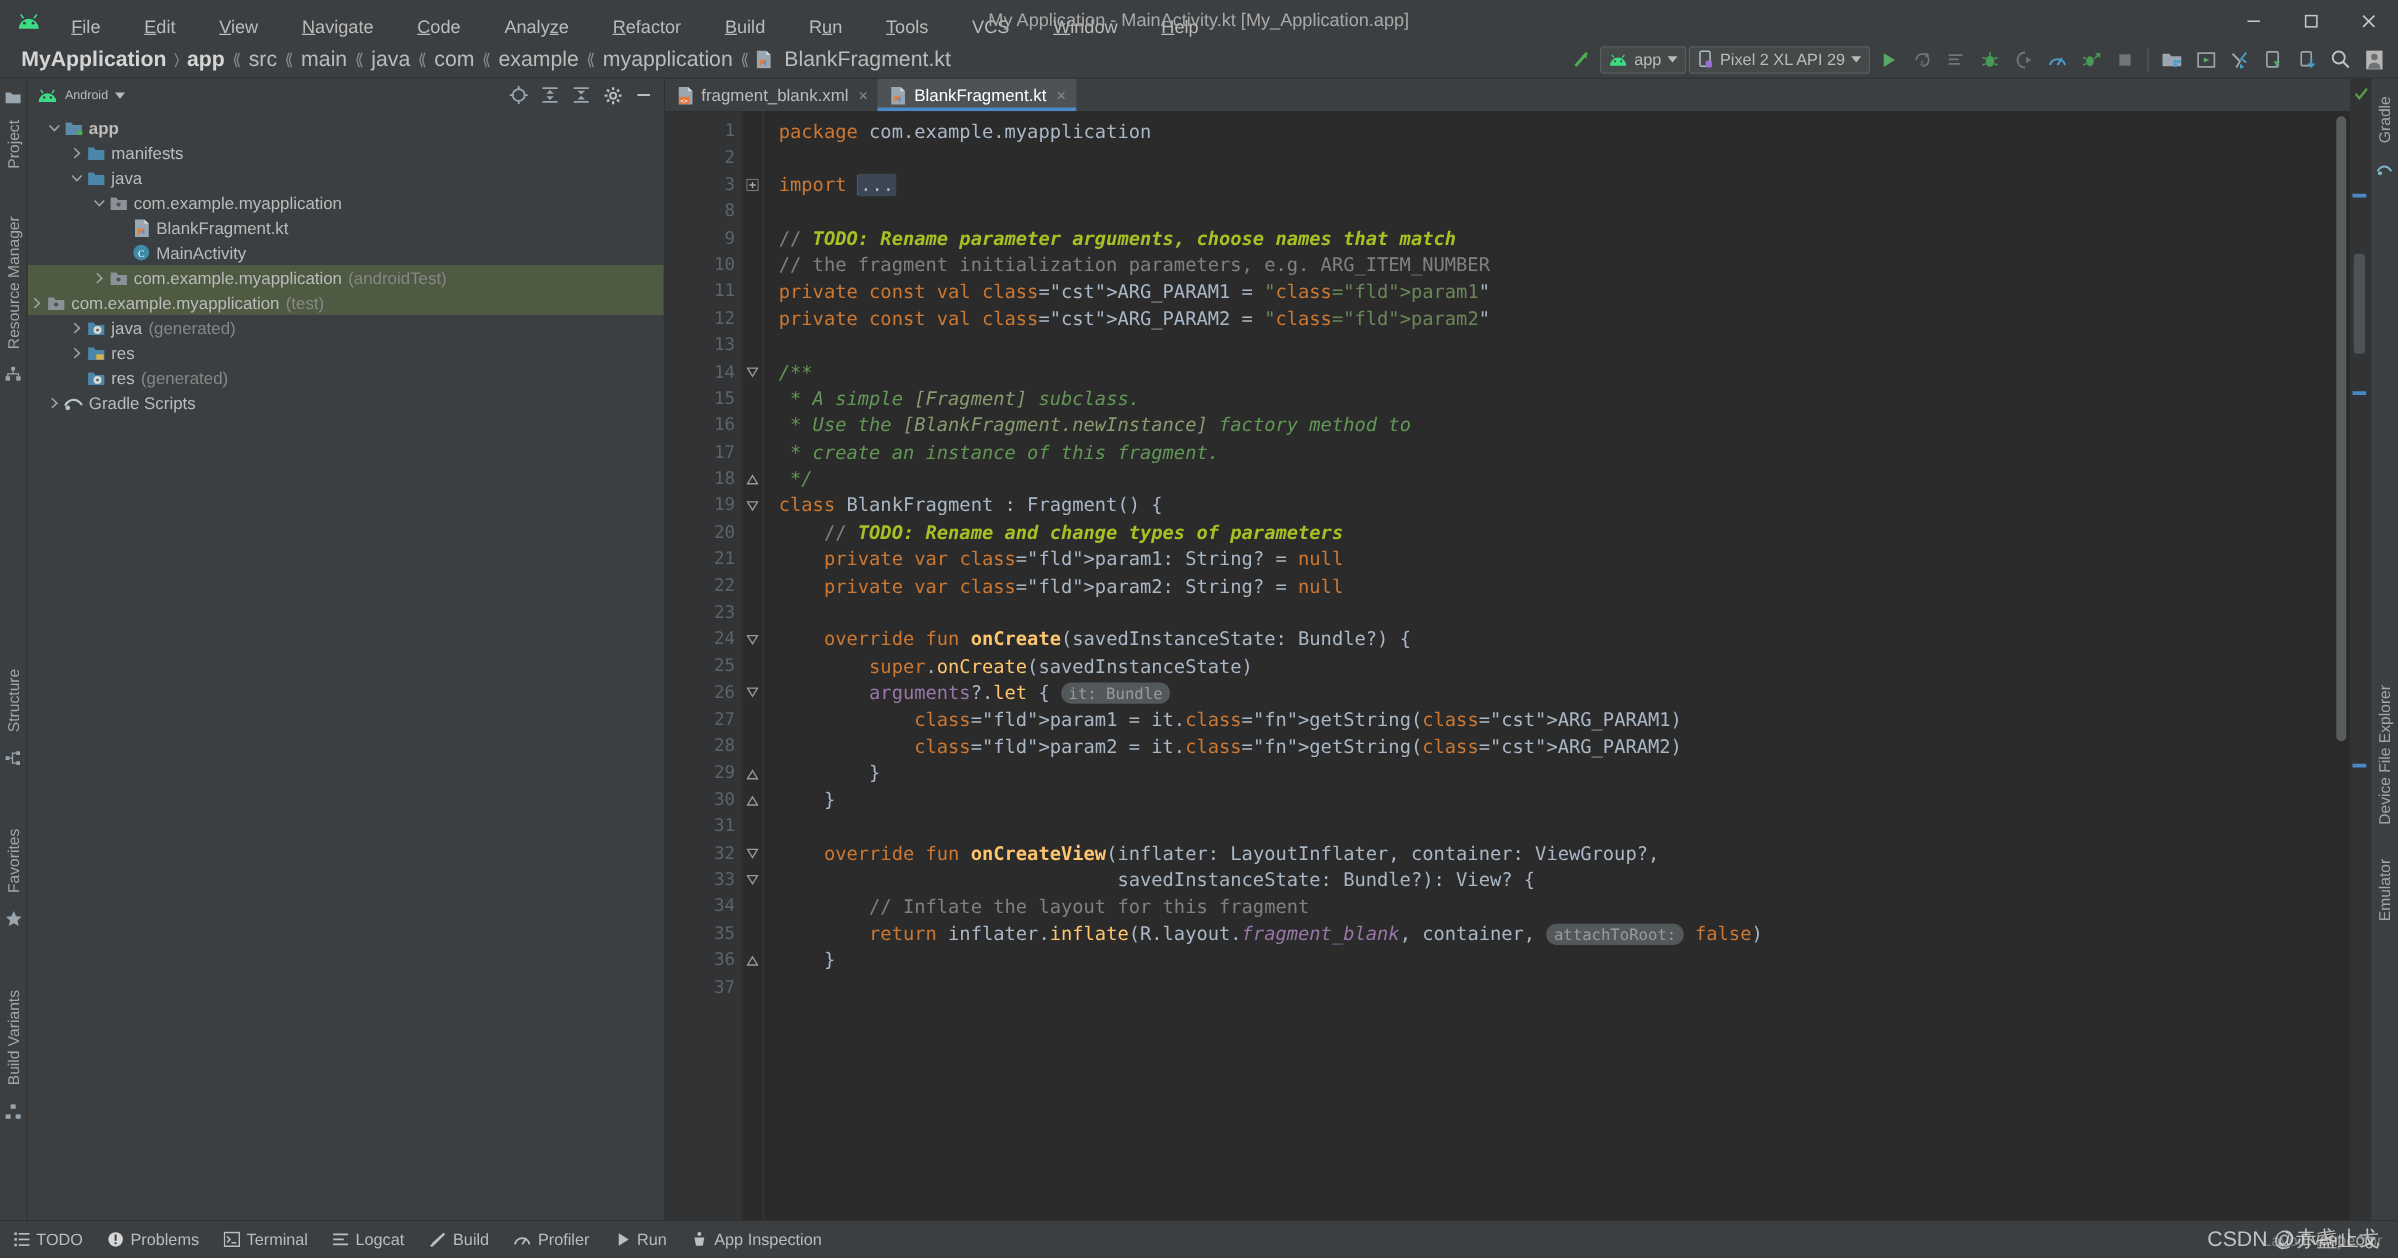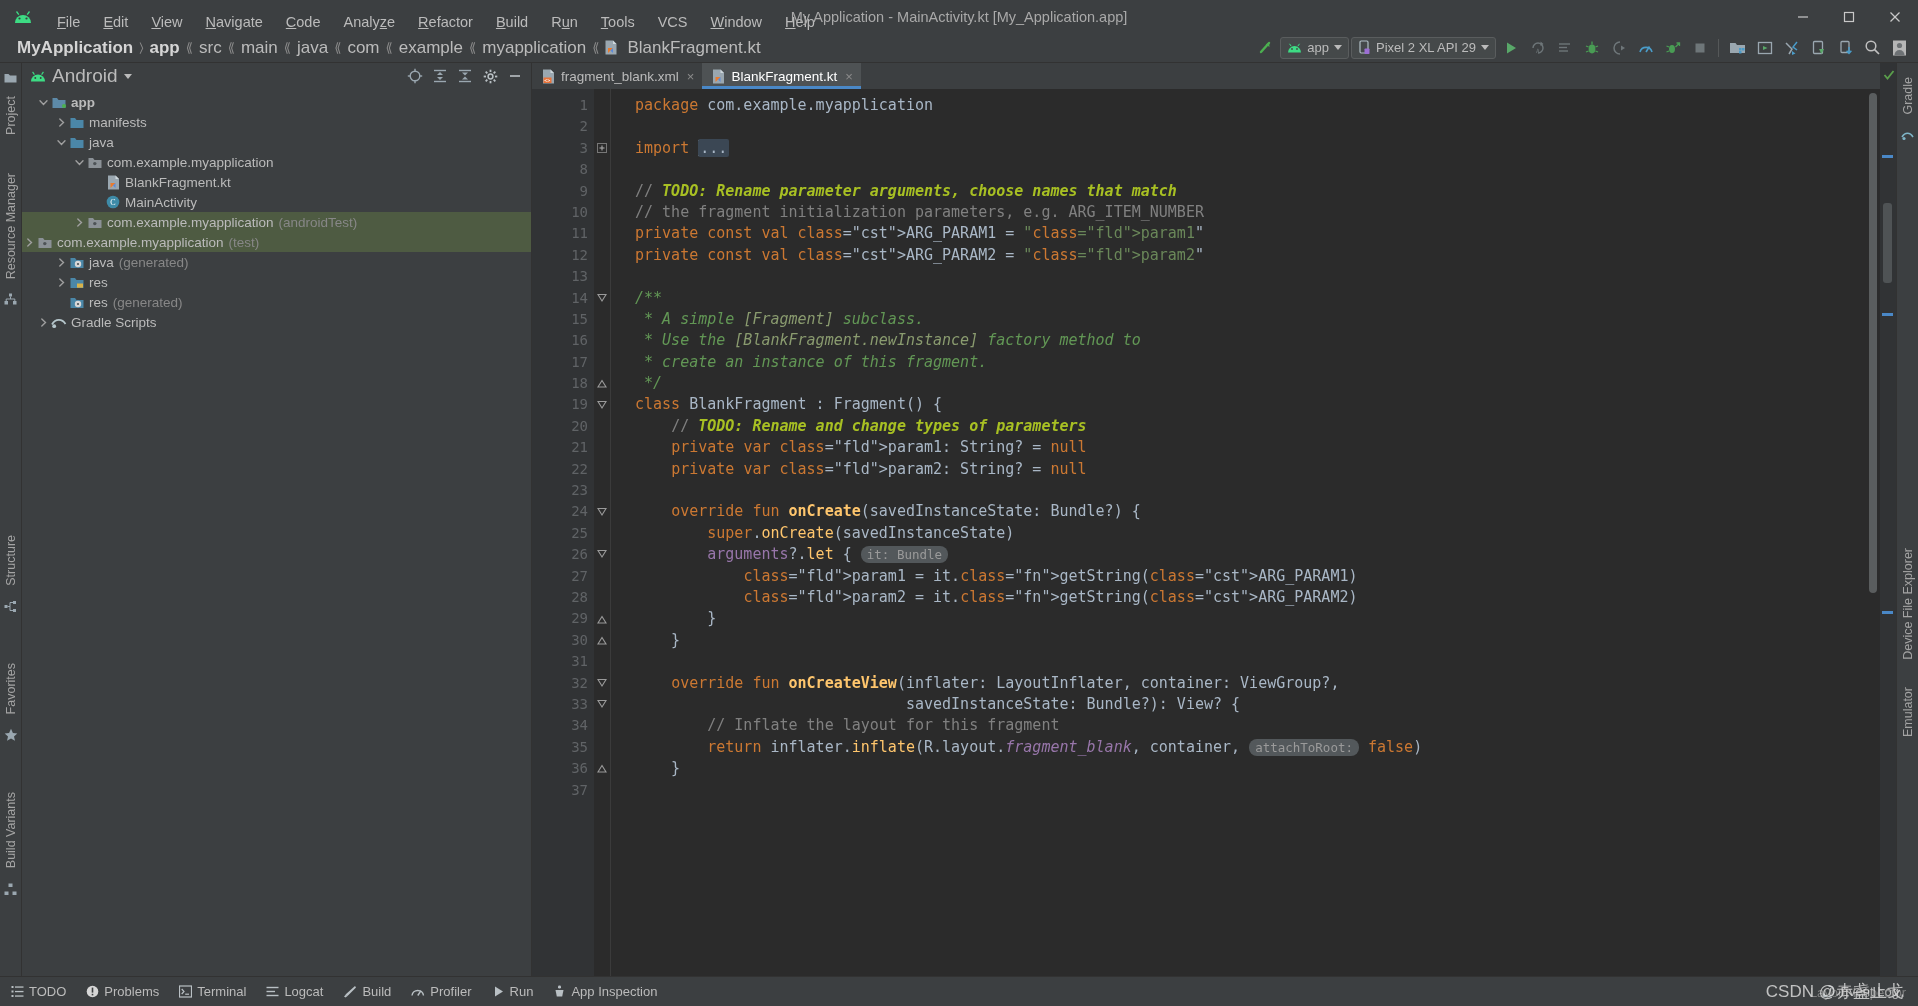--- a/index.html
+++ b/index.html
@@ -11,21 +11,21 @@
     -webkit-font-smoothing: antialiased;
   }
   .app { position: relative; width: 1918px; height: 1006px; display: flex; flex-direction: column; }
 
   
   .menubar {
     height: 33px; background: #3c3f41; display: flex; align-items: center;
     flex: 0 0 33px; position: relative;
   }
   .logo-android { width: 30px; display: flex; align-items: center; justify-content: center; margin-left: 8px; }
-  .menu-items { display: flex; align-items: flex-end; gap: 1px; margin-left: 8px; margin-top: 11px; }
+  .menu-items { display: flex; align-items: flex-end; gap: 13px; margin-left: 8px; margin-top: 11px; }
   .menu-item {
     color: #bbbbbb; font-size: 14.5px; padding: 3px 11px; cursor: default; white-space: nowrap;
   }
   .menu-item u { text-decoration: underline; }
   .win-title {
     position: absolute; left: 50%; transform: translateX(-50%);
     color: #a9a9a9; font-size: 14.5px; white-space: nowrap;
   }
   .win-btns { position: absolute; right: 0; top: 0; height: 33px; display: flex; align-items: center; }
   .win-btn { width: 46px; height: 33px; display: flex; align-items: center; justify-content: center; color: #c8c8c8; }
@@ -74,21 +74,21 @@
 
   
   .project {
     width: 510px; background: #3c3f41; display: flex; flex-direction: column;
     border-right: 1px solid #323232;
   }
   .proj-head {
     height: 26px; display: flex; align-items: center; padding: 0 4px 0 8px; gap: 6px;
     flex: 0 0 26px;
   }
-  .proj-title { color: #bbbbbb; font-size: 19px; }
+  .proj-title { color: #bbbbbb; font-size: 10px; }
   .proj-head-right { margin-left: auto; display: flex; align-items: center; gap: 1px; }
   .ph-btn { width: 24px; height: 22px; display: flex; align-items: center; justify-content: center; border-radius: 3px; }
   .tree { flex: 1; overflow: hidden; padding-top: 3px; font-size: 13.5px; }
   .trow {
     height: 20px; display: flex; align-items: center; color: #bbbbbb; white-space: nowrap;
     padding-right: 6px;
   }
   .trow.hl { background: #4e5b42; }
   .tarrow { width: 14px; display: flex; align-items: center; justify-content: center; flex: 0 0 14px; }
   .tico { width: 18px; display: flex; align-items: center; justify-content: center; flex: 0 0 18px; margin-right: 3px; }
@@ -120,21 +120,21 @@
     display: flex; align-items: center; gap: 2px;
   }
   .folds {
     width: 16px; flex: 0 0 16px; background: #2b2b2b; padding-top: 6px;
     position: relative;
   }
   .fline { height: 21.4px; display: flex; align-items: center; justify-content: center; }
   .code {
     flex: 1; padding-top: 6px; overflow: hidden;
     font-family: "DejaVu Sans Mono", monospace; font-size: 15px; color: #a9b7c6;
-    white-space: pre; border-left: 1px solid #3b3b3b; padding-left: 24px;
+    white-space: pre; border-left: 1px solid #3b3b3b; padding-left: 12px;
   }
   .cline { height: 21.4px; line-height: 21.4px; }
   
   .kw  { color: #cc7832; }
   .str { color: #6a8759; }
   .cmt { color: #808080; }
   .todo{ color: #a8c023; font-style: italic; font-weight: bold; }
   .doc { color: #629755; font-style: italic; }
   .doct{ color: #8a9b6f; font-style: italic; }
   .cst { color: #9876aa; font-style: italic; }

